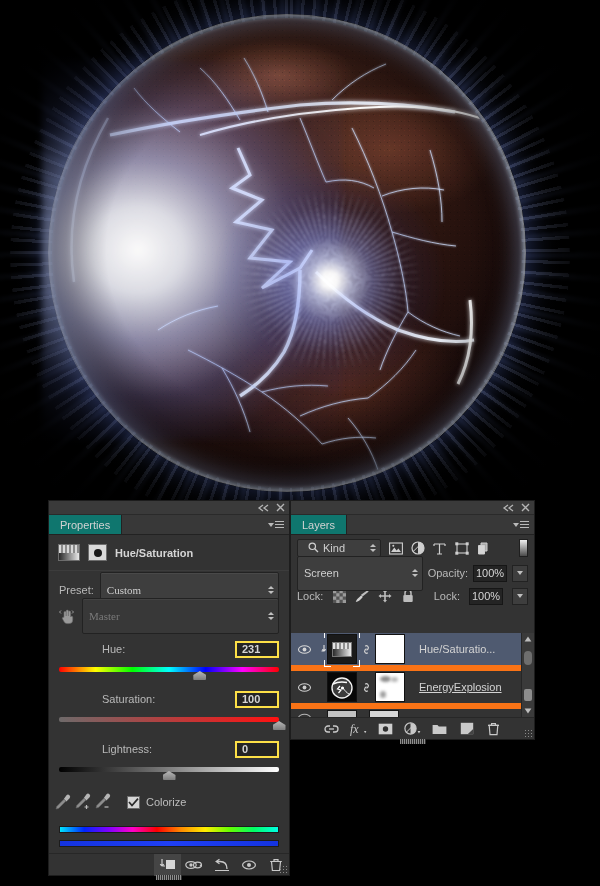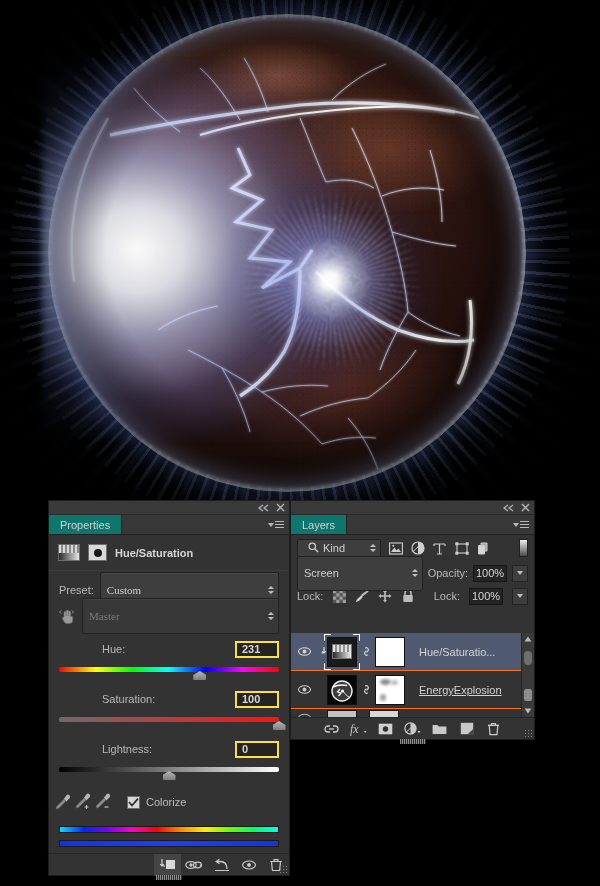--- a/index.html
+++ b/index.html
@@ -244,21 +244,21 @@
     padding:0 16px 0 6px;color:#cfcfcf;font-size:11px;position:relative;border-radius:2px;
   }
   .mini-num { width:34px;height:17px;background:#242424;border:1px solid #161616;color:#d5d5d5;font-size:11px;display:flex;align-items:center;justify-content:center; }
   .mini-drop { width:16px;height:17px;background:#3e3e3e;border:1px solid #222;display:flex;align-items:center;justify-content:center; }
   .mini-drop .d { width:0;height:0;border-left:3px solid transparent;border-right:3px solid transparent;border-top:4px solid #c0c0c0; }
 
   .lock-row { display:flex; align-items:center; height:22px; padding:0 6px; gap:9px; }
   .lock-ico { width:14px;height:14px;display:flex;align-items:center;justify-content:center;color:#bcbcbc; }
 
   .layer-list { position:absolute; left:0; right:0; top:98px; bottom:22px; background:#333; overflow:hidden; }
-  .layer-row { display:flex; align-items:center; height:38px; border-bottom:1px solid #f97316; position:relative; }
+  .layer-row { display:flex; align-items:center; height:38px; border-bottom:6px solid #f97316; position:relative; }
   .layer-row.selected { background:#4f5a70; }
   .eye-cell { width:26px; display:flex; align-items:center; justify-content:center; }
   .clip-arrow { width:10px; display:flex; align-items:center; justify-content:center; color:#dcdcdc; font-size:10px; }
   .thumb { width:30px;height:30px;border:1px solid #111; position:relative; flex:0 0 auto; }
   .thumb.adj { background:#1a1a1a; display:flex;align-items:center;justify-content:center; }
   .thumb.adj .inner { width:20px;height:15px;border:1px solid #777; position:relative; overflow:hidden; }
   .thumb.adj .inner .t {position:absolute;left:0;right:0;top:0;height:50%;background:repeating-linear-gradient(to right,#e3e3e3 0 2px,#8f8f8f 2px 4px);}
   .thumb.adj .inner .b {position:absolute;left:0;right:0;bottom:0;height:50%;background:linear-gradient(to right,#2a2a2a,#ededed);}
   .sel-brackets { position:absolute; left:0; top:0; width:100%; height:100%; pointer-events:none; }
   .sel-brackets i { position:absolute; width:7px; height:7px; border:1px solid #fff; }

